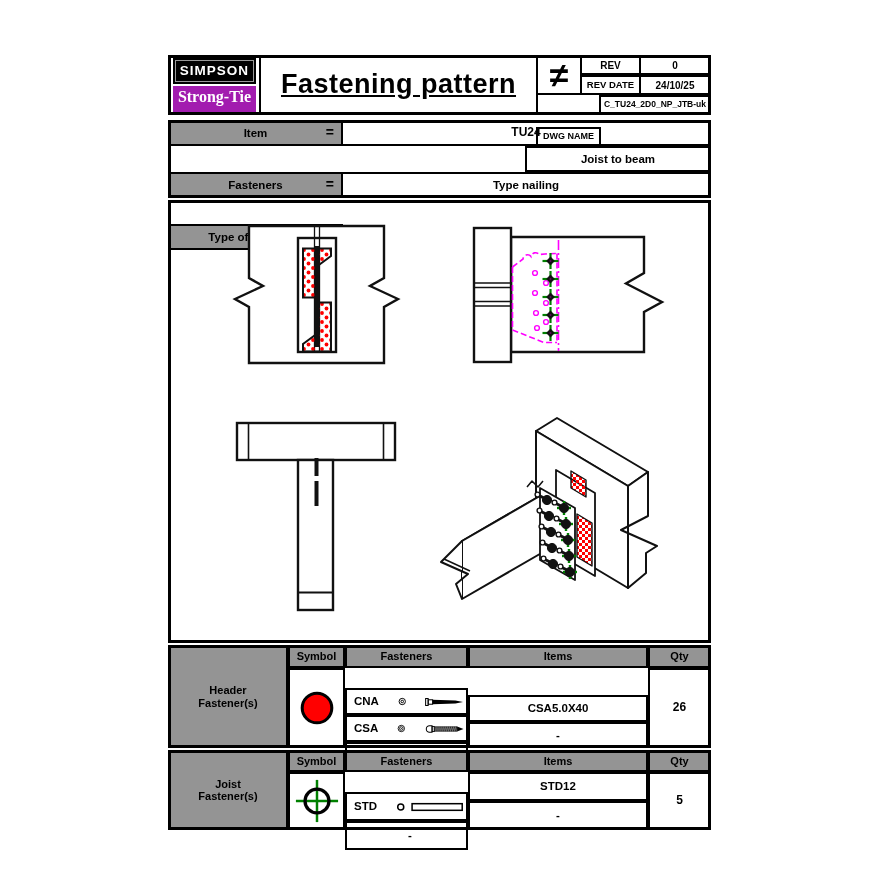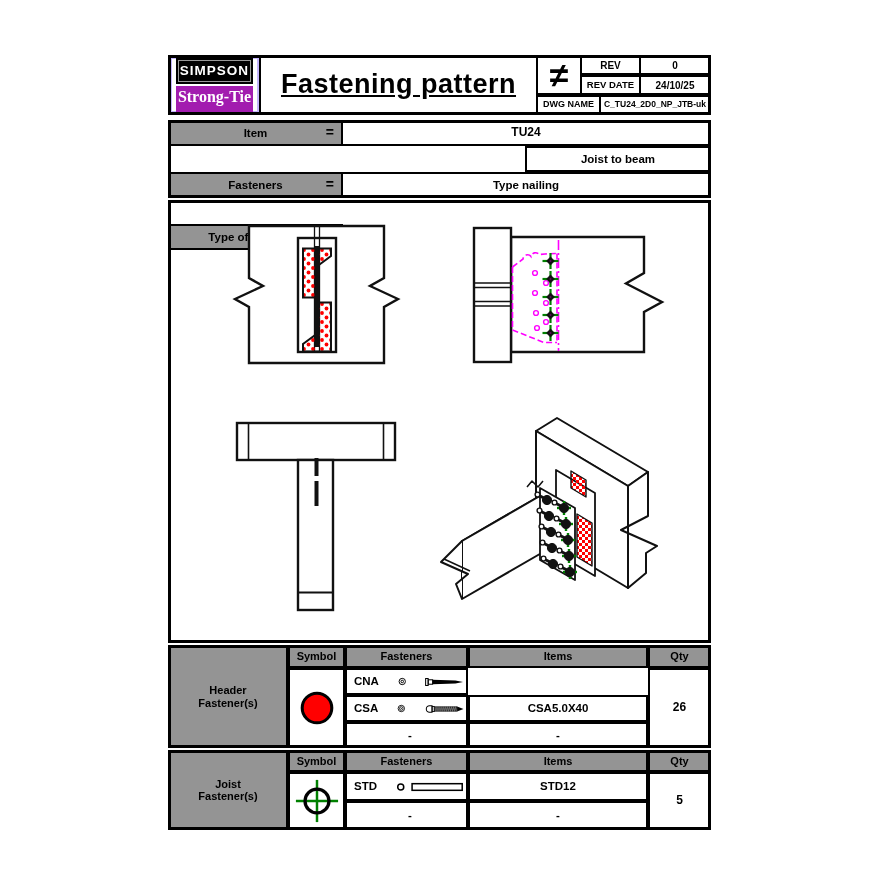--- a/index.html
+++ b/index.html
@@ -4,26 +4,26 @@
 <style>
   html,body{margin:0;padding:0;background:#fff;}
   .page{position:relative;width:880px;height:880px;background:#fff;overflow:hidden;
         font-family:"Liberation Sans",sans-serif;font-weight:bold;color:#000;}
   .abs{position:absolute;box-sizing:border-box;}
   .cell{border:2px solid #000;display:flex;align-items:center;justify-content:center;text-align:center;line-height:1.1;}
   .frame{border:3px solid #000;pointer-events:none;}
   .gray{background:#949494;}
   .eq{position:absolute;right:7px;top:50%;transform:translateY(-52%);font-size:14px;}
   .lbl{position:relative;}
-  .fcell{justify-content:center;padding-left:7px;gap:19px;}
+  .fcell{justify-content:center;padding-left:7px;gap:19px;margin-top:20px;}
   .t11{font-size:11px;} .t115{font-size:11.5px;} .t12{font-size:12px;}
-  .t10{font-size:10px;} .t95{font-size:9.5px;} .t9{font-size:9px;} .t8{font-size:8.5px;}
+  .t10{font-size:10px;} .t95{font-size:9.5px;} .t9{font-size:9px;margin-top:32px;} .t8{font-size:8.5px;}
   .title-text{font-size:27px;text-decoration:underline;letter-spacing:.5px;text-align:right;}
   .neq{font-size:34px;line-height:1;}
-  .logo-cell{border:4px solid #c4b5fd;padding:3px 4px;display:flex;flex-direction:column;justify-content:center;background:#fff;}
+  .logo-cell{border:1px solid #c4b5fd;padding:3px 4px;display:flex;flex-direction:column;justify-content:center;background:#fff;}
   .logo-simpson{background:#000;color:#fff;border:2px solid #000;outline:1px solid #999;outline-offset:-3px;
                 font-size:13.5px;letter-spacing:1px;text-align:center;padding:3px 0 4px;}
   .logo-st{background:#a21caf;color:#fff;font-family:"Liberation Serif",serif;font-size:16px;
            text-align:center;padding:2px 0 6px;margin-top:2px;}
   svg{display:block;}
 </style>
 </head>
 <body>
 <div class="page">
 

